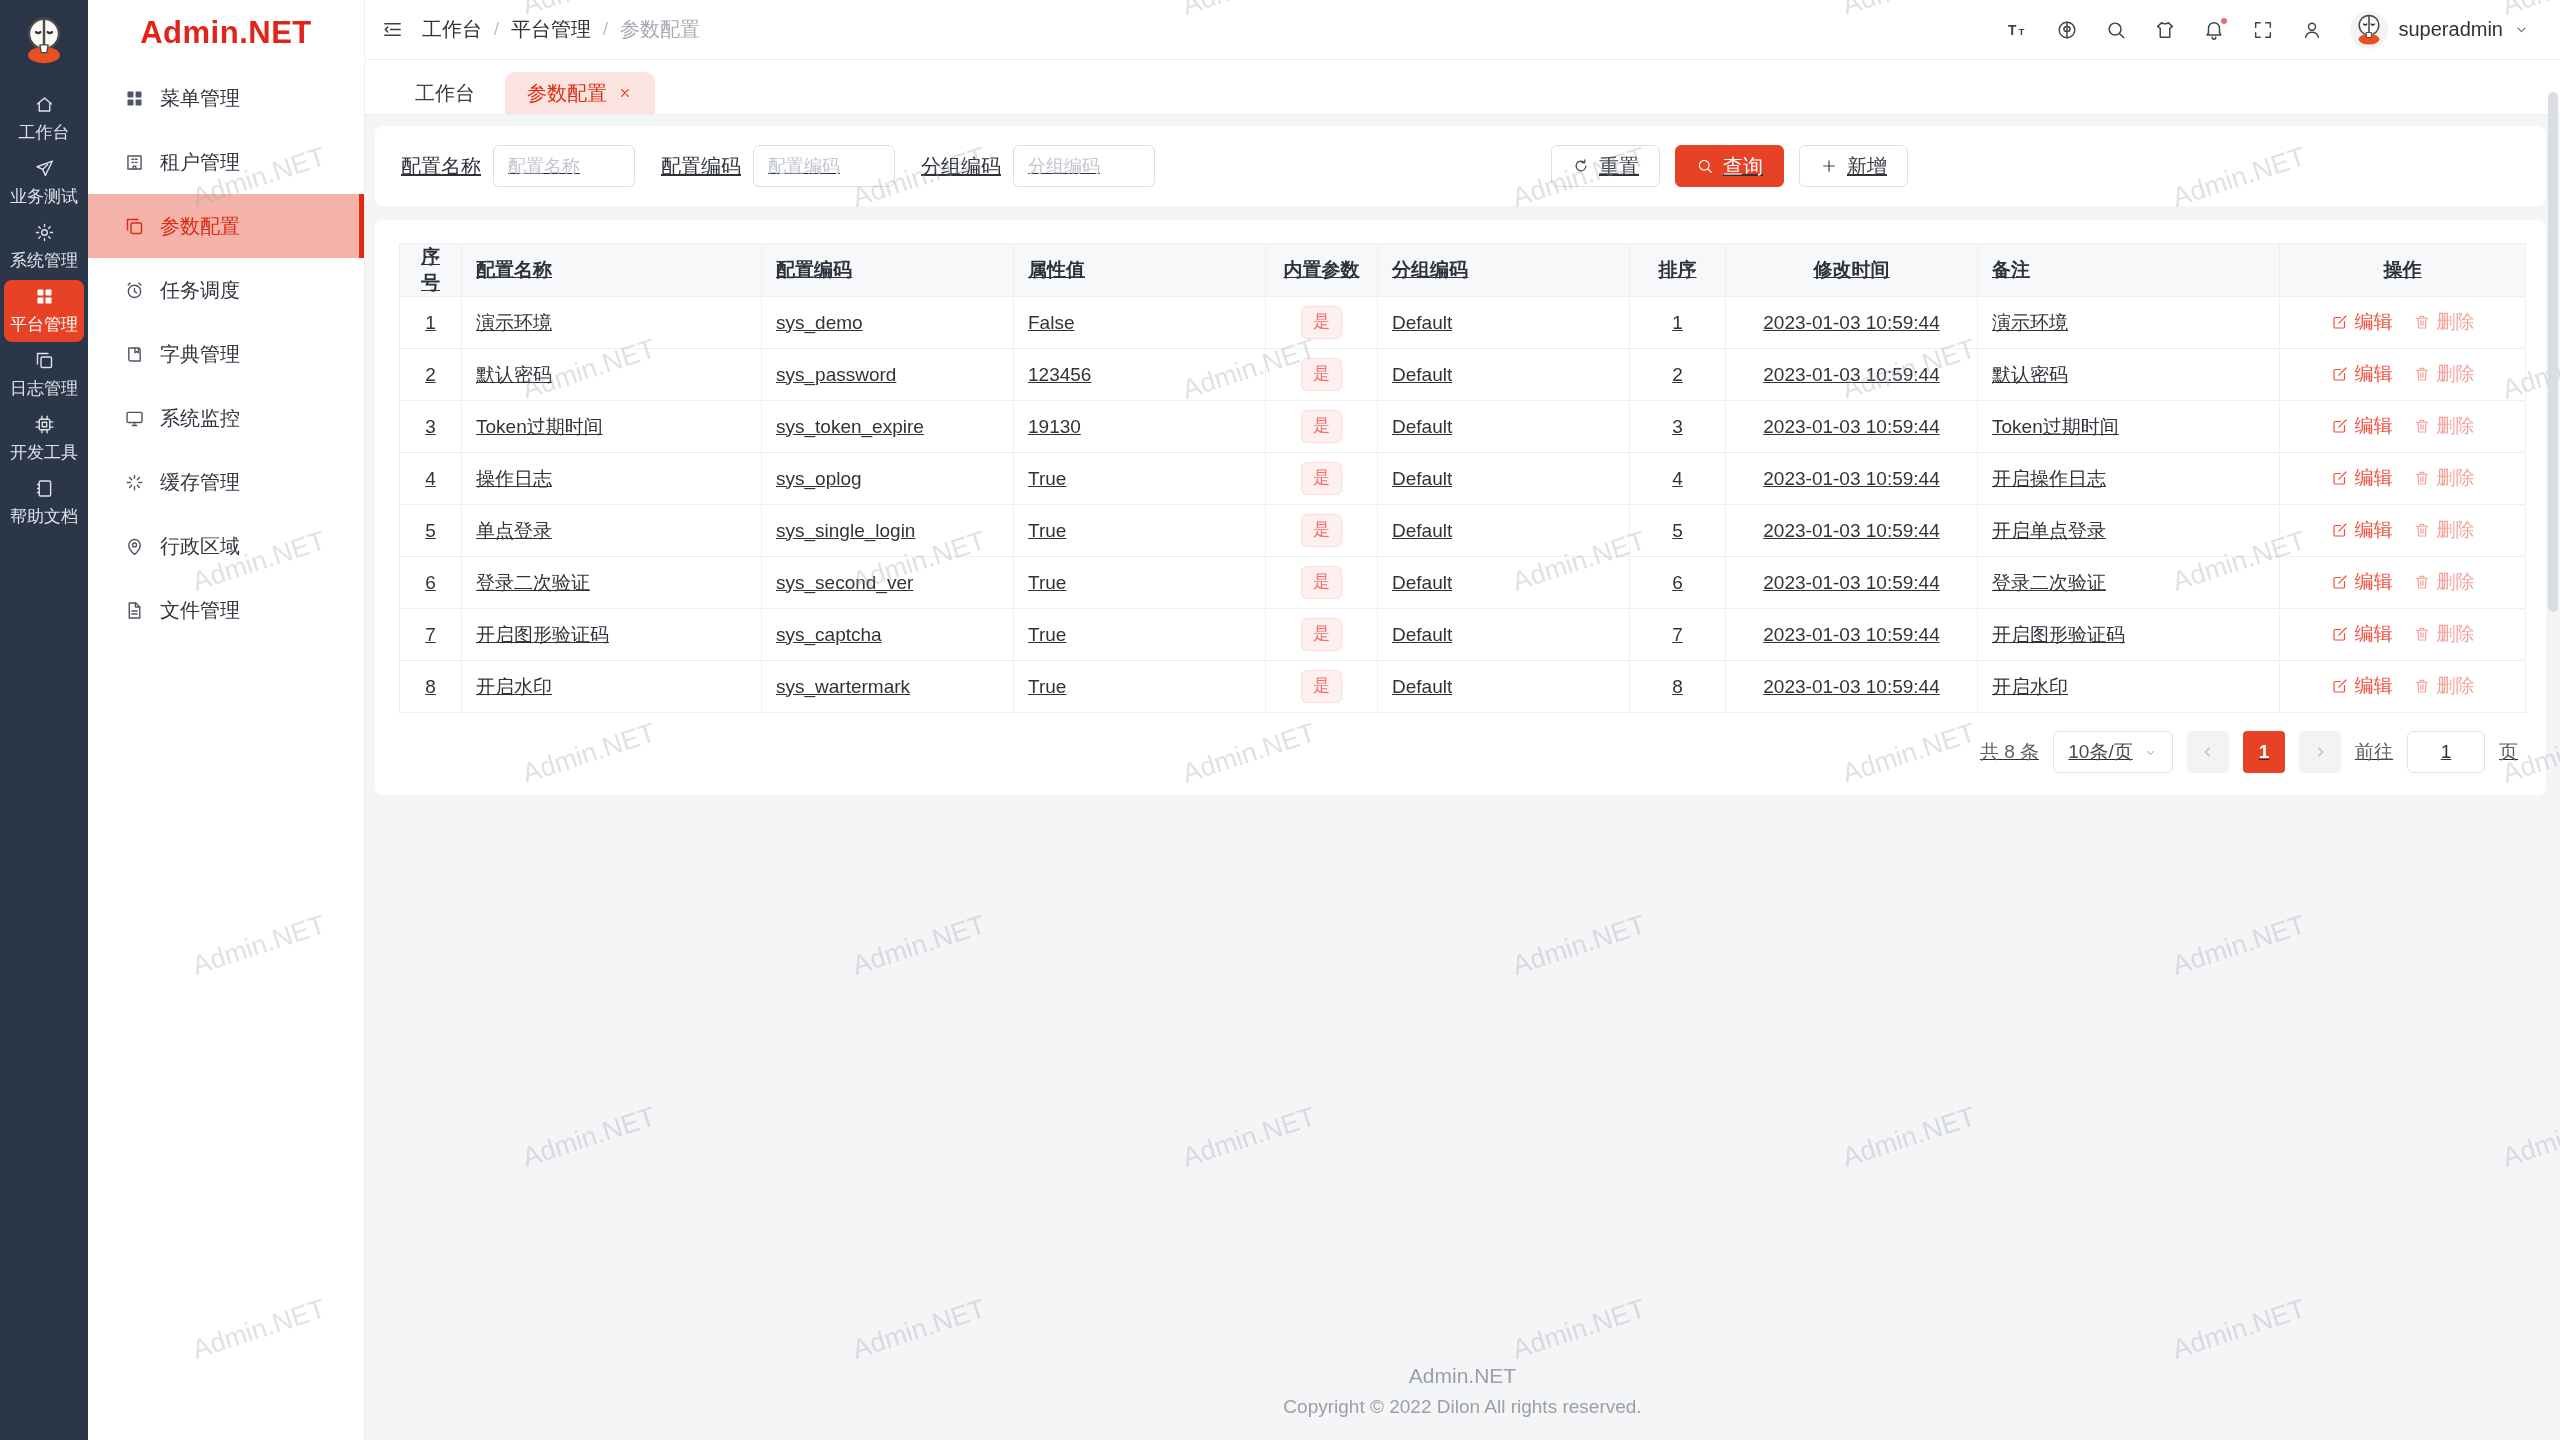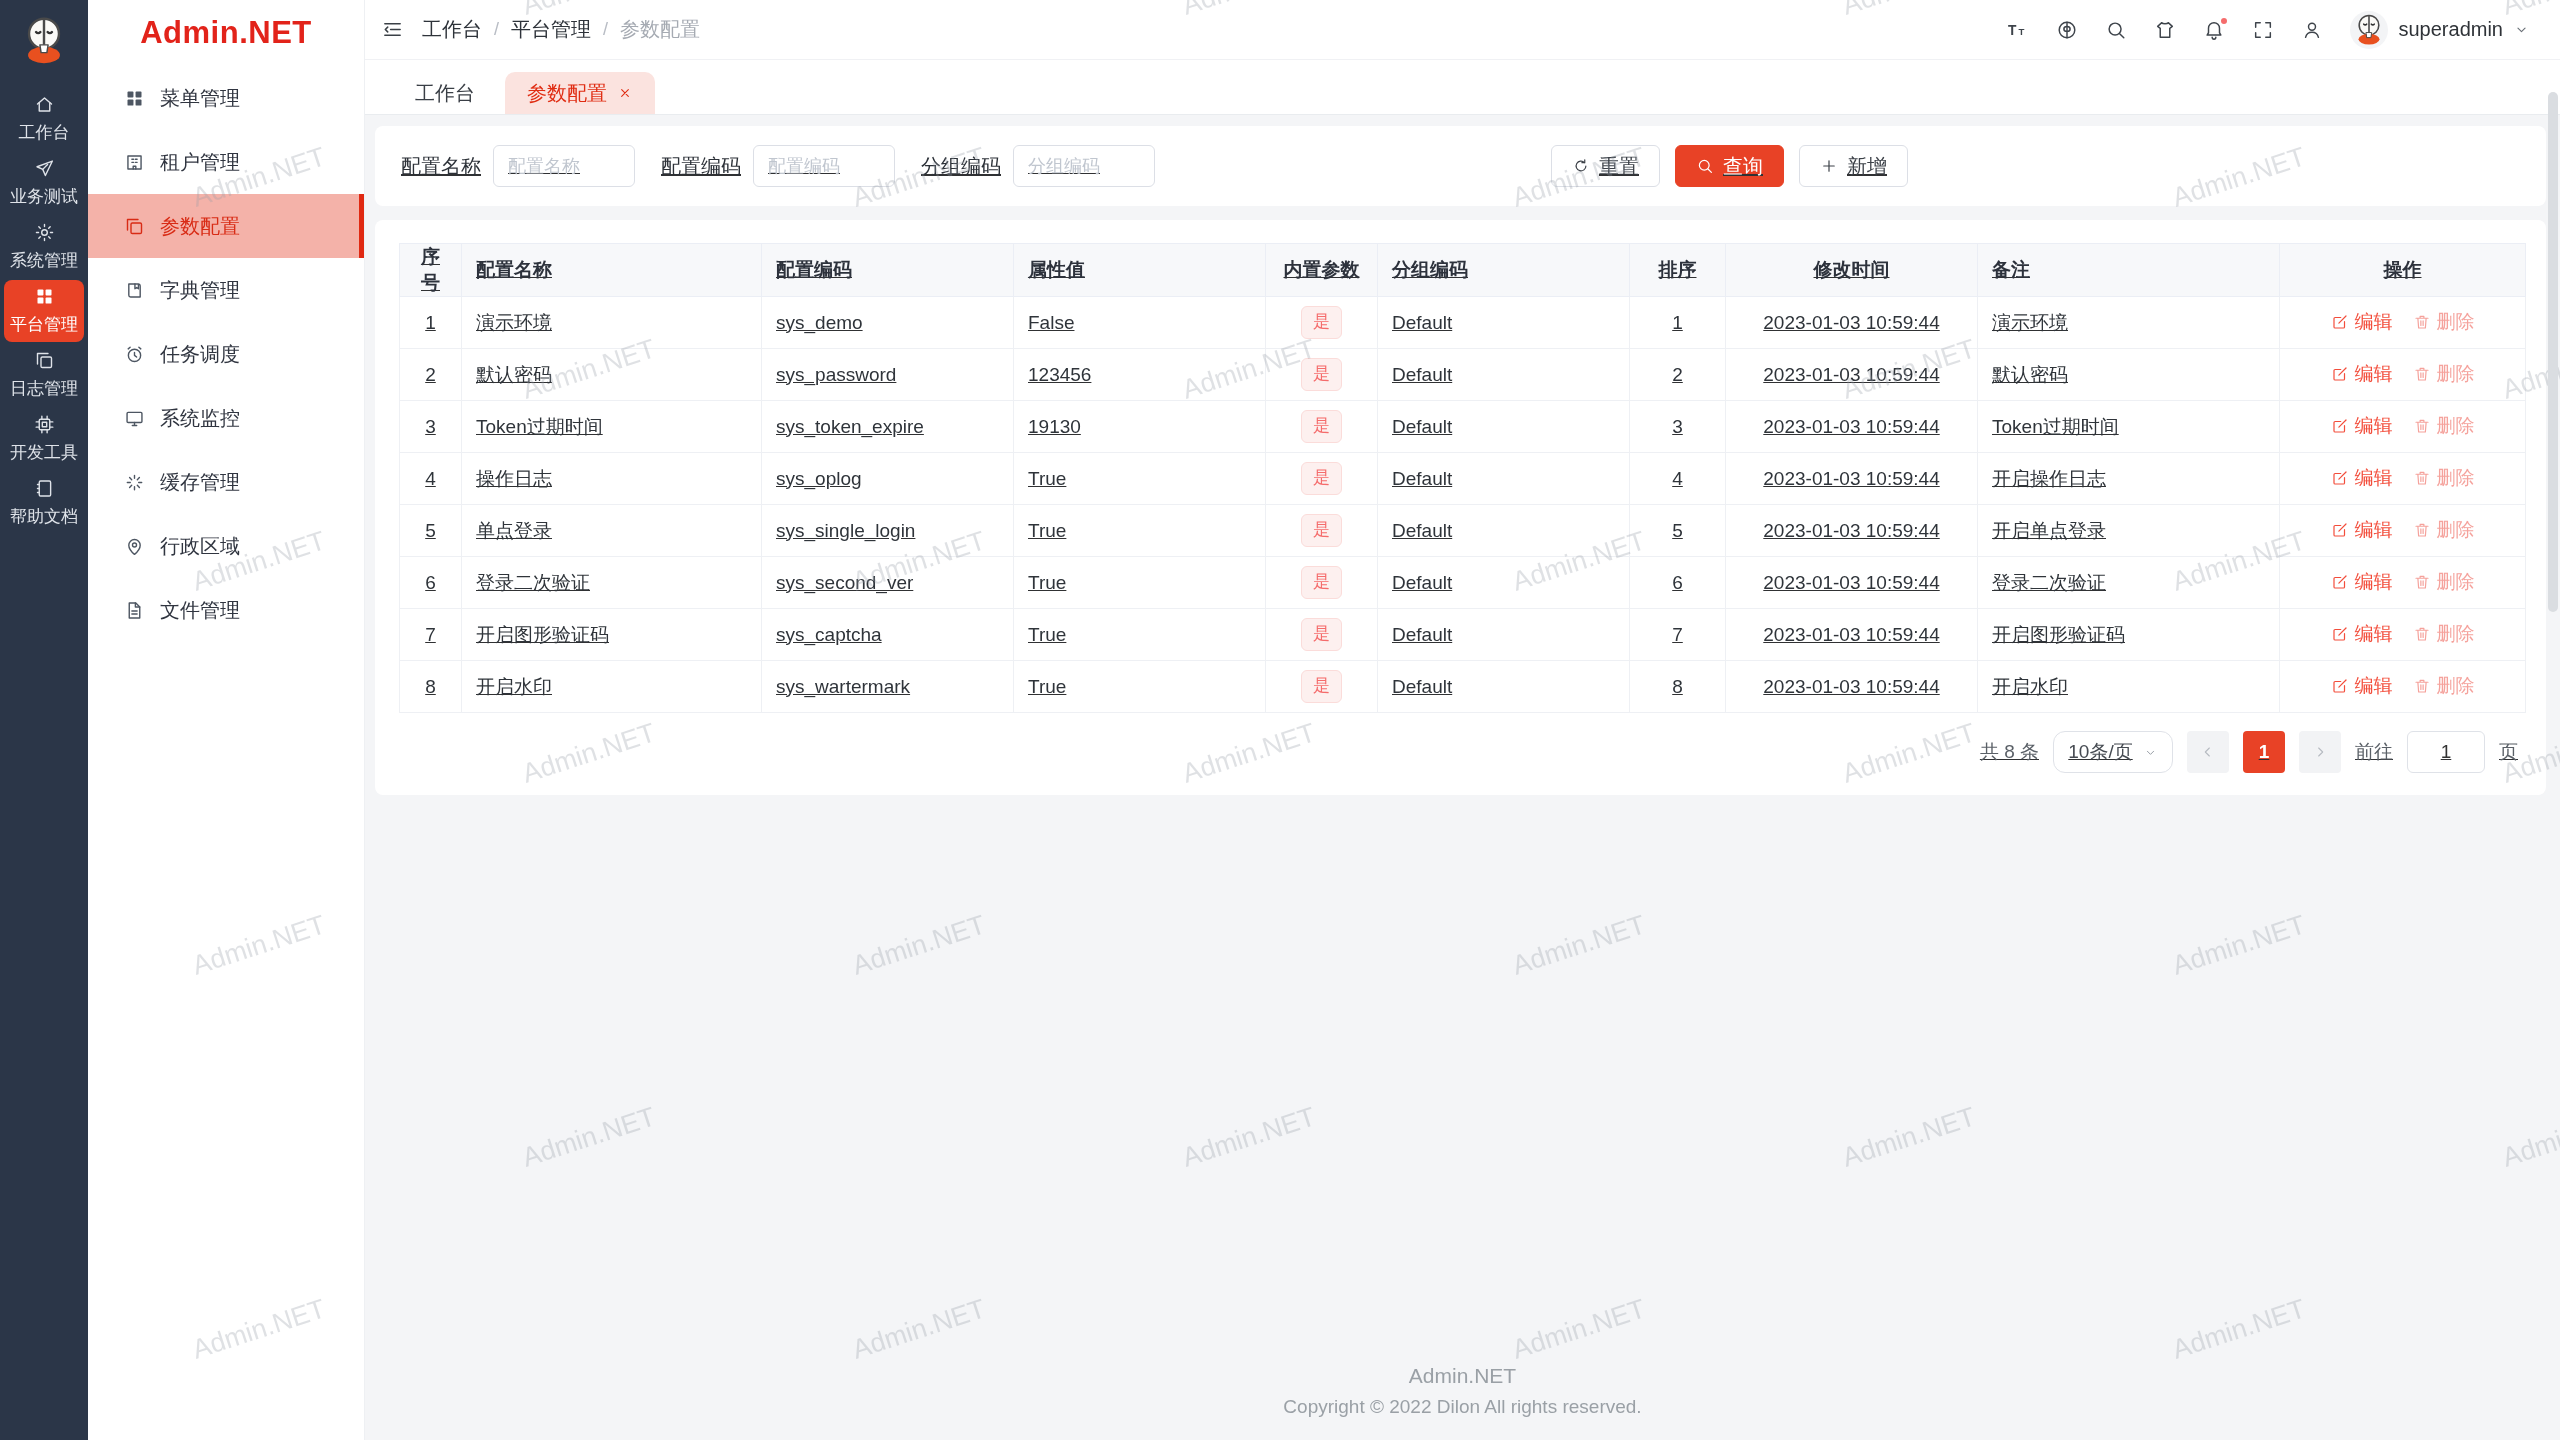--- a/index.html
+++ b/index.html
@@ -76,21 +76,21 @@
   td { height:52px; padding:0 14px; border:1px solid #eef0f4; background:#fff; }
   .c-center { text-align:center; }
   .tag { display:inline-block; padding:5px 11px; background:var(--tag-bg); border:1px solid var(--tag-border); border-radius:6px; color:var(--tag-text); font-size:17px; line-height:1.2; }
   .op-link { display:inline-flex; align-items:center; gap:6px; font-size:19px; cursor:pointer; }
   .op-link svg { width:18px; height:18px; }
   .op-edit { color:var(--link-edit); margin-right:20px; }
   .op-del { color:var(--link-delete);align-items:center; }
 
   
   .pager { display:flex; justify-content:flex-end; align-items:center; gap:14px; padding:18px 4px 12px; font-size:19px; color:#5a6067; }
-  .pg-select { width:120px; height:42px; border:1px solid #dfe2e8; border-radius:12px; display:flex; align-items:center; justify-content:center; gap:10px; color:#464b52; cursor:pointer; }
+  .pg-select { width:120px; height:42px; border:1px solid #dfe2e8; border-radius:6px; display:flex; align-items:center; justify-content:center; gap:10px; color:#464b52; cursor:pointer; }
   .pg-select svg { width:15px; height:15px; color:#9aa0a8; }
   .pg-btn { width:42px; height:42px; border-radius:4px; background:#f2f3f5; color:#b6bac1; display:flex; align-items:center; justify-content:center; cursor:pointer; }
   .pg-btn svg { width:16px; height:16px; }
   .pg-page { width:42px; height:42px; border-radius:4px; background:var(--accent); color:#fff; display:flex; align-items:center; justify-content:center; font-weight:700; cursor:pointer; }
   .pg-input { width:78px; height:42px; border:1px solid #dfe2e8; border-radius:6px; text-align:center; font-size:19px; color:#333; outline:none; }
 
   
   .footer { position:absolute; left:0; right:0; bottom:22px; text-align:center; color:#9aa0a6; }
   .footer .f1 { font-size:21px; margin-bottom:8px; }
   .footer .f2 { font-size:19px; }
@@ -210,37 +210,37 @@
         <div class="side-item active">
           <span class="sic" data-icon="copy">
             <svg viewBox="0 0 24 24" fill="none" stroke="currentColor" stroke-width="1.6" stroke-linecap="round" stroke-linejoin="round">
               <rect x="8" y="8" width="12" height="12" rx="1.5"></rect>
               <path d="M16 4H4v12"></path>
             </svg>
           </span>
           <span>参数配置</span>
         </div>
         <div class="side-item">
-          <span class="sic" data-icon="dict">
-            <svg viewBox="0 0 24 24" fill="none" stroke="currentColor" stroke-width="1.6" stroke-linecap="round" stroke-linejoin="round">
-              <path d="M5.5 4.5H16a2.5 2.5 0 0 1 2.5 2.5v12.5H7.5a2 2 0 0 1-2-2z"></path>
-              <path d="M12.5 4.5v5.5l2-1.5 2 1.5V5.2"></path>
-            </svg>
-          </span>
-          <span>字典管理</span>
-        </div>
-        <div class="side-item">
           <span class="sic" data-icon="clock">
             <svg viewBox="0 0 24 24" fill="none" stroke="currentColor" stroke-width="1.6" stroke-linecap="round" stroke-linejoin="round">
               <circle cx="12" cy="13" r="7"></circle>
               <path d="M12 9.6V13l2.4 1.9"></path>
               <path d="M4.8 5.6 7 3.7M19.2 5.6 17 3.7"></path>
             </svg>
           </span>
           <span>任务调度</span>
+        </div>
+        <div class="side-item">
+          <span class="sic" data-icon="dict">
+            <svg viewBox="0 0 24 24" fill="none" stroke="currentColor" stroke-width="1.6" stroke-linecap="round" stroke-linejoin="round">
+              <path d="M5.5 4.5H16a2.5 2.5 0 0 1 2.5 2.5v12.5H7.5a2 2 0 0 1-2-2z"></path>
+              <path d="M12.5 4.5v5.5l2-1.5 2 1.5V5.2"></path>
+            </svg>
+          </span>
+          <span>字典管理</span>
         </div>
         <div class="side-item">
           <span class="sic" data-icon="monitor">
             <svg viewBox="0 0 24 24" fill="none" stroke="currentColor" stroke-width="1.6" stroke-linecap="round" stroke-linejoin="round">
               <rect x="3.5" y="5" width="17" height="11.5" rx="1.2"></rect>
               <path d="M9.5 20h5M12 16.5V20"></path>
             </svg>
           </span>
           <span>系统监控</span>
         </div>

